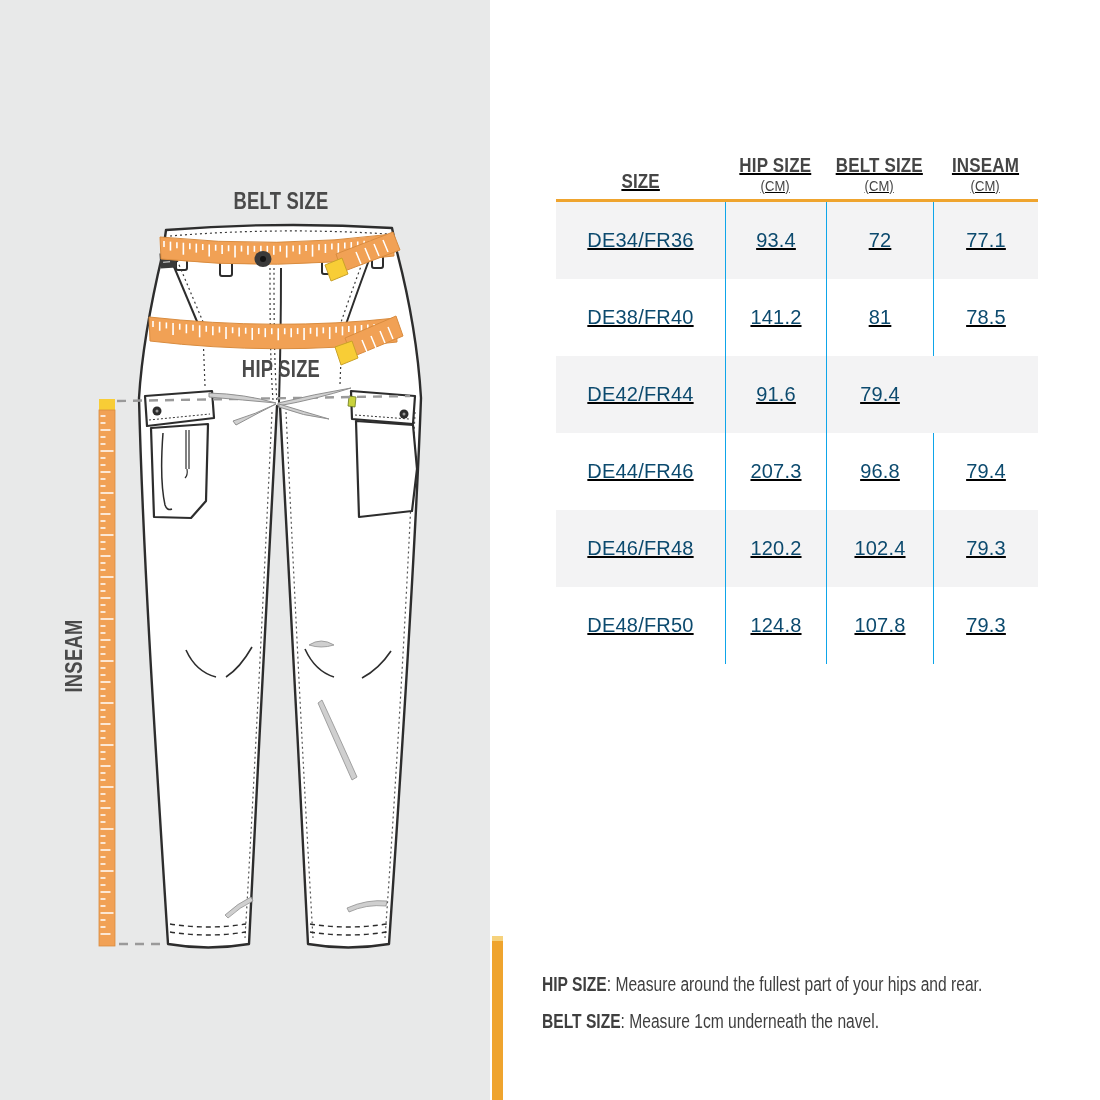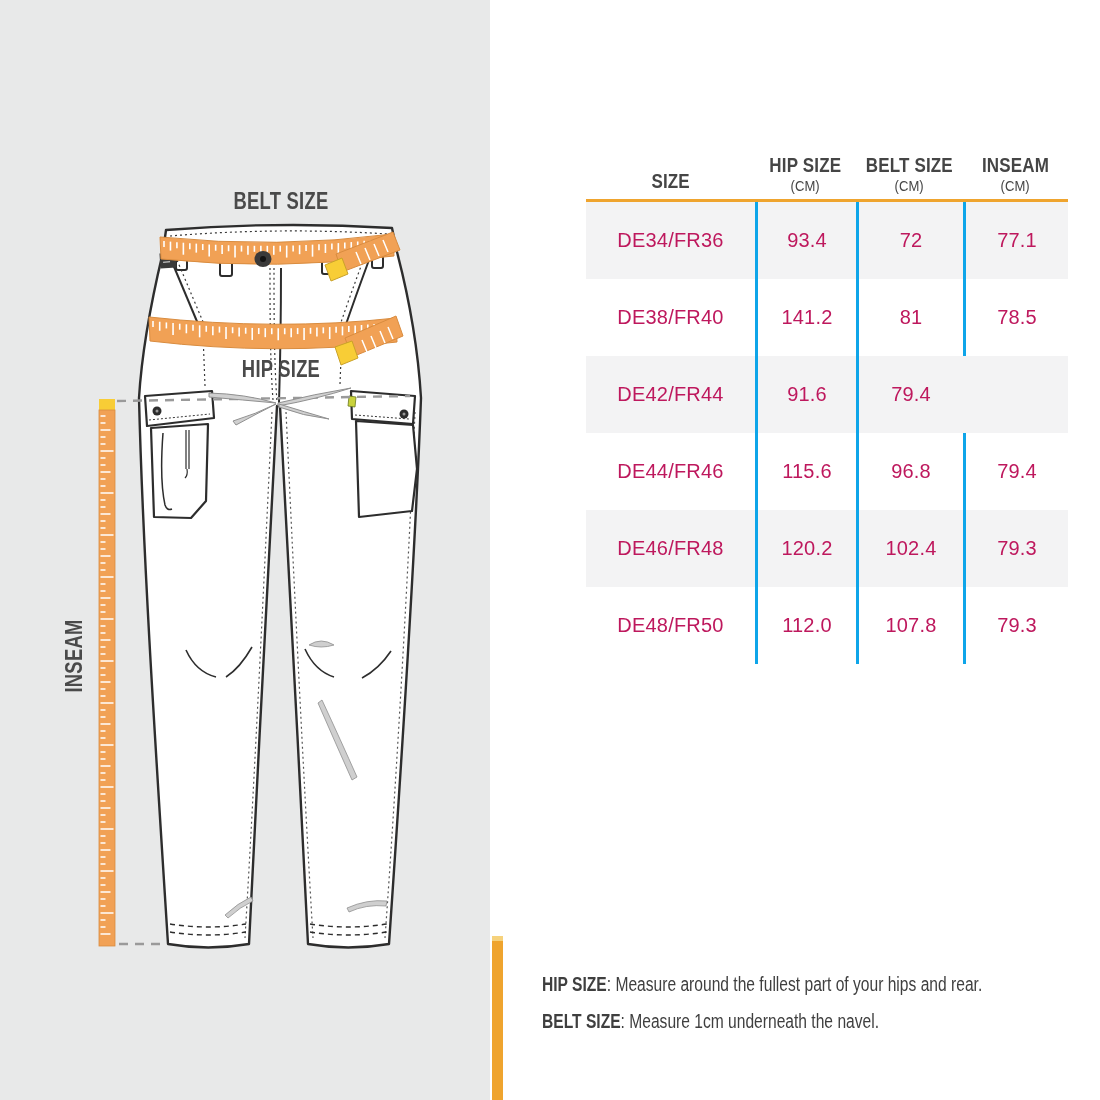--- a/index.html
+++ b/index.html
@@ -15,33 +15,33 @@
                letter-spacing:.3px; white-space:nowrap; }
   .belt-label{ left:161px; top:188px; width:240px; text-align:center; transform:scaleX(.8); }
   .hip-label{ left:161px; top:356px; width:240px; text-align:center; transform:scaleX(.8); }
   .inseam-label{ left:74px; top:656px; transform:translate(-50%,-50%) rotate(-90deg) scaleX(.8); }
 
   
   .accent-bar{ position:absolute; left:492px; top:936px; width:11px; height:164px; background:#EFA42E; }
   .accent-bar::before{ content:""; display:block; width:11px; height:5px; background:#F6D27C; }
 
   
-  .size-table{ position:absolute; left:586px; top:144px; width:482px; }
+  .size-table{ position:absolute; left:556px; top:144px; width:482px;text-decoration:underline; }
   .thead{ display:grid; grid-template-columns:169px 101px 107px 105px; height:58px;
           border-bottom:3px solid #EFA42E; }
   .th{ display:flex; flex-direction:column; justify-content:flex-end; align-items:center;
        padding-bottom:5px; color:#454545; }
   .th .main{ font-weight:bold; font-size:20px; letter-spacing:.2px; transform:scaleX(.85); white-space:nowrap; }
   .th .unit{ font-size:14.5px; margin-top:1px; transform:scaleX(.9); }
   .tbody{ }
   .trow{ display:grid; grid-template-columns:169px 101px 107px 105px; height:77px; }
   .trow:nth-child(odd){ background:#F3F3F4; }
-  .td{ display:flex; align-items:center; justify-content:center; font-size:20px; color:#be185d;
+  .td{ display:flex; align-items:center; justify-content:center; font-size:20px; color:#0c4a6e;
        letter-spacing:.2px; }
-  .trow .td + .td{ border-left:3px solid #0ea5e9; }
+  .trow .td + .td{ border-left:1px solid #0ea5e9; }
 
   
   .notes{ position:absolute; left:542px; top:966px; color:#3f3f3f; }
   .note-line{ font-size:20px; line-height:37px; white-space:nowrap; transform:scaleX(.78);
               transform-origin:left center; }
   .note-line b{ font-weight:bold; }
 </style>
 </head>
 <body>
 
@@ -356,35 +356,35 @@
 
 
     <div class="trow">
       <div class="td">DE42/FR44</div>
       <div class="td">91.6</div>
       <div class="td">79.4</div>
     </div>
 
     <div class="trow">
       <div class="td">DE44/FR46</div>
-      <div class="td">115.6</div>
+      <div class="td">207.3</div>
       <div class="td">96.8</div>
       <div class="td">79.4</div>
     </div>
 
     <div class="trow">
       <div class="td">DE46/FR48</div>
       <div class="td">120.2</div>
       <div class="td">102.4</div>
       <div class="td">79.3</div>
     </div>
 
     <div class="trow">
       <div class="td">DE48/FR50</div>
-      <div class="td">112.0</div>
+      <div class="td">124.8</div>
       <div class="td">107.8</div>
       <div class="td">79.3</div>
     </div>
   </div>
   </div>
 
   <div class="notes">
     <div class="note-line"><b>HIP SIZE</b><span>: Measure around the fullest part of your hips and rear.</span></div>
     <div class="note-line"><b>BELT SIZE</b><span>: Measure 1cm underneath the navel.</span></div>
   </div>

